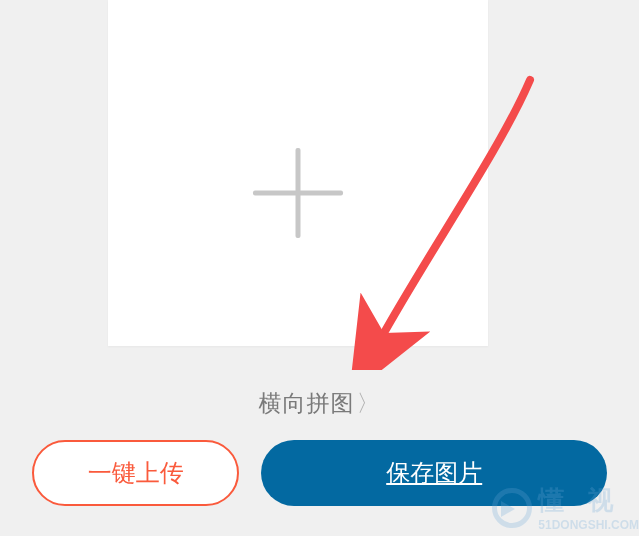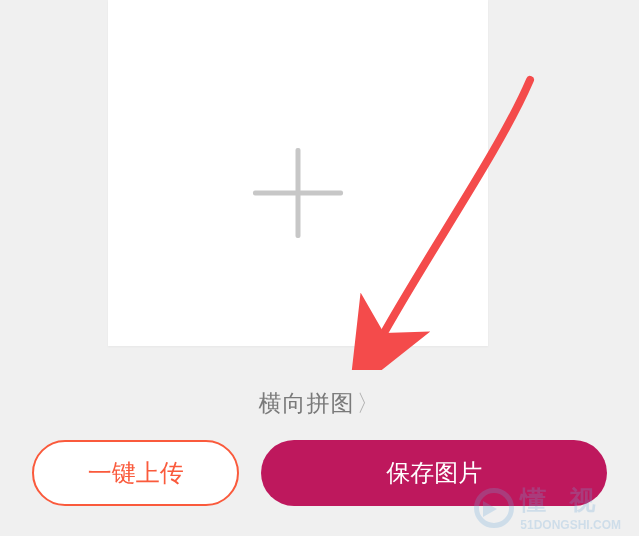--- a/index.html
+++ b/index.html
@@ -91,33 +91,34 @@
       cursor: pointer;
     }
     .btn-upload {
       width: 210px;
       background: #ffffff;
       color: #fa5a3c;
       border: 2px solid #fa5a3c;
     }
     .btn-save {
       width: 350px;
-      background: #be185d;
+      background: #0369a1;
       color: #ffffff;
       border: none;
+      text-decoration: underline;
     }
     .arrow-annotation {
       position: absolute;
       left: 350px;
       top: 70px;
       pointer-events: none;
     }
     .watermark {
       position: absolute;
-      right: 18px;
+      right: 0;
       bottom: 4px;
       display: flex;
       align-items: center;
       gap: 6px;
       opacity: 0.25;
       color: #6ca8d8;
       font-size: 20px;
       font-weight: bold;
       pointer-events: none;
     }

